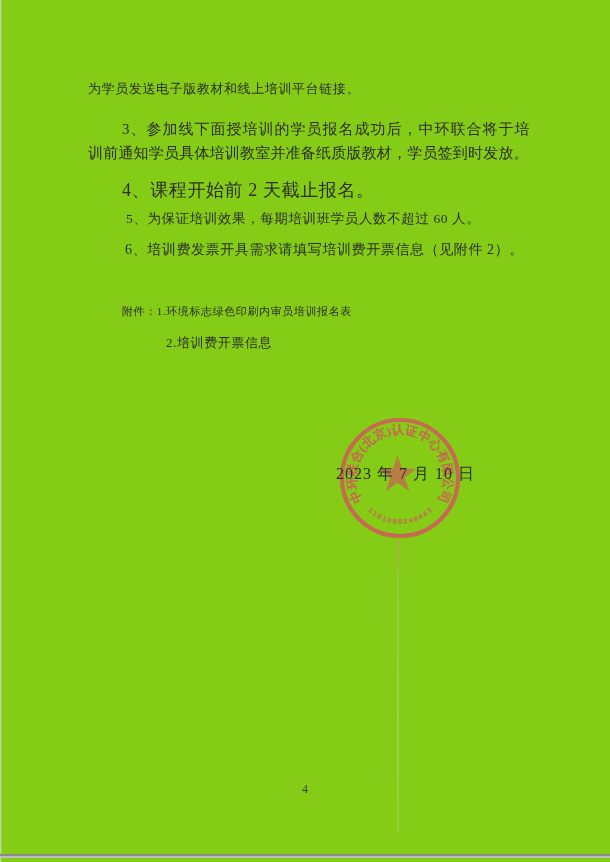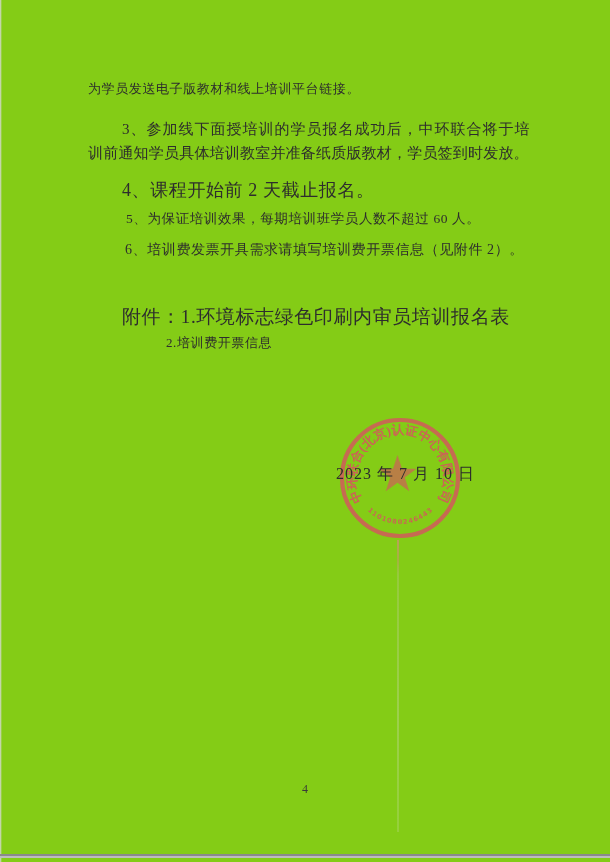--- a/index.html
+++ b/index.html
@@ -22,21 +22,21 @@
       rgba(226,130,142,.55) 0%,rgba(226,130,142,.35) 7%,
       rgba(214,196,199,.22) 12%,rgba(222,218,218,.28) 60%,rgba(230,227,227,.18) 100%);}
   
   .line{position:absolute;white-space:nowrap;color:#2d2d2d;letter-spacing:.6px;}
   .l1{left:88px; top:80px; font-size:13px;}
   .l2{left:122px;top:120px;font-size:15px;letter-spacing:1px;}
   .l3{left:88px; top:144px;font-size:15px;letter-spacing:.2px;}
   .l4{left:122px;top:178px;font-size:18px;}
   .l5{left:126px;top:210px;font-size:13.5px;}
   .l6{left:125px;top:241px;font-size:14px;text-align:right;}
-  .att1{left:122px;top:304px;font-size:19px;}
+  .att1{left:122px;top:304px;font-size:11px;}
   .att2{left:166px;top:334px;font-size:13px;}
   .date-line{left:336px;top:464px;font-size:16px;z-index:3;letter-spacing:1px;}
   .page-number{position:absolute;left:0;right:0;top:782px;text-align:center;
     font-size:12px;color:#3a3a3a;}
   
   .seal{position:absolute;left:330px;top:408px;width:140px;height:140px;z-index:2;}
 </style>
 </head>
 <body>
 

